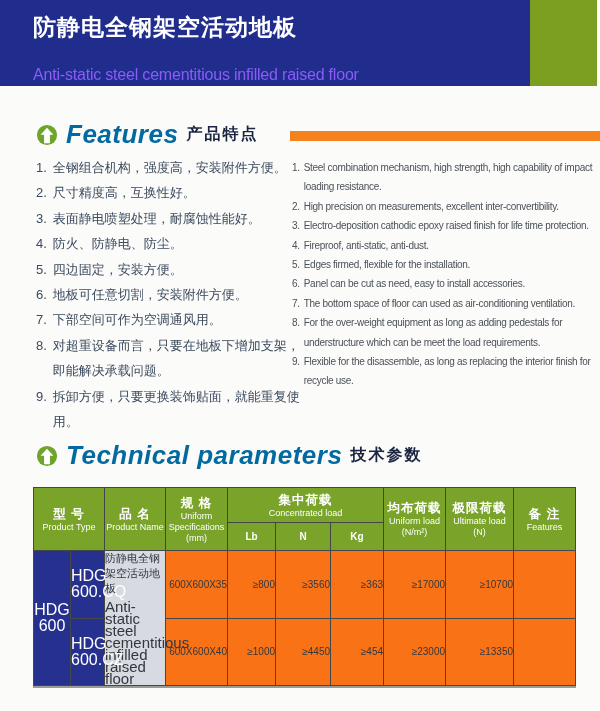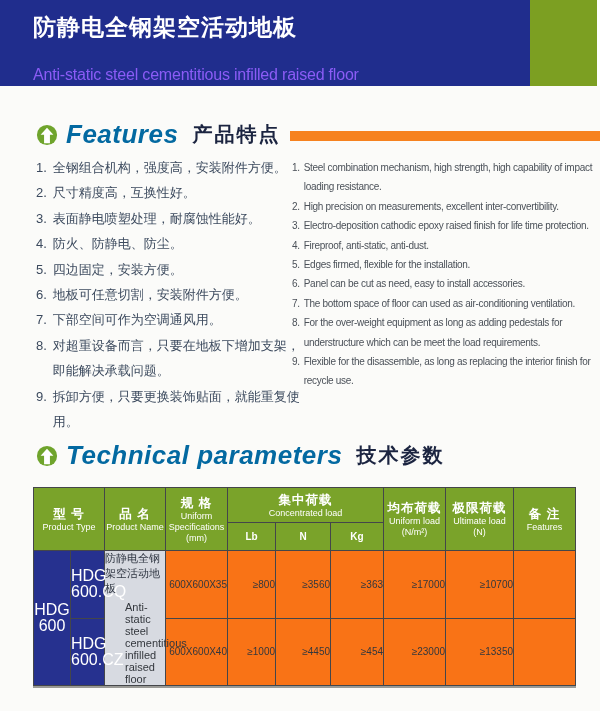--- a/index.html
+++ b/index.html
@@ -21,21 +21,21 @@
   }
   .banner-title-en {
     position:absolute; left:33px; top:66px;
     color:#8b5cf6; font-size:16px; letter-spacing:-0.2px;
   }
 
   
   .sec-head { position:absolute; display:flex; align-items:center; }
   .sec-head .icon { width:22px; height:22px; margin-right:8px; flex:0 0 auto; }
   .sec-head .en { color:#0369a1; font-size:26px; font-weight:bold; letter-spacing:0.5px;font-style:italic; }
-  .sec-head .zh { color:#1b2440; font-size:20px; font-weight:bold; margin-left:14px; letter-spacing:2px; }
+  .sec-head .zh { color:#1b2440; font-size:16px; font-weight:bold; margin-left:8px; letter-spacing:2px; }
 
   .accent-bar { position:absolute; left:290px; top:131px; width:310px; height:10px; background:#f6821f; }
 
   
   .list-zh {
     position:absolute; left:36px; top:155px; width:272px;
     font-size:13px; color:#3c4a5e; line-height:25.4px;
   }
   .list-en {
     position:absolute; left:292px; top:158px; width:303px;
@@ -65,21 +65,21 @@
   td.blue {
     background:#26318f; color:#ffffff; text-align:center; vertical-align:middle;
     font-size:16px; line-height:16px;
   }
   td.cell {
     background:#f97316; color:#33373d; text-align:right; vertical-align:middle;
     font-size:10px;
   }
   td.pname { background:#d7dae1; text-align:left; vertical-align:middle; padding:4px 4px 4px 7px; }
   .pzh { font-size:11px; color:#2f3642; line-height:15px; }
-  .pen { font-size:11px; color:#33373d; line-height:12px;margin-left:20px; }
+  .pen { font-size:15px; color:#33373d; line-height:12px; }
   .pen-block { margin-top:5px; }
 </style>
 </head>
 <body>
 
 <div class="banner">
   <div class="banner-blue"></div>
   <div class="banner-green"></div>
   <div class="banner-title-zh">防静电全钢架空活动地板</div>
   <div class="banner-title-en">Anti-static steel cementitious infilled raised floor</div>

